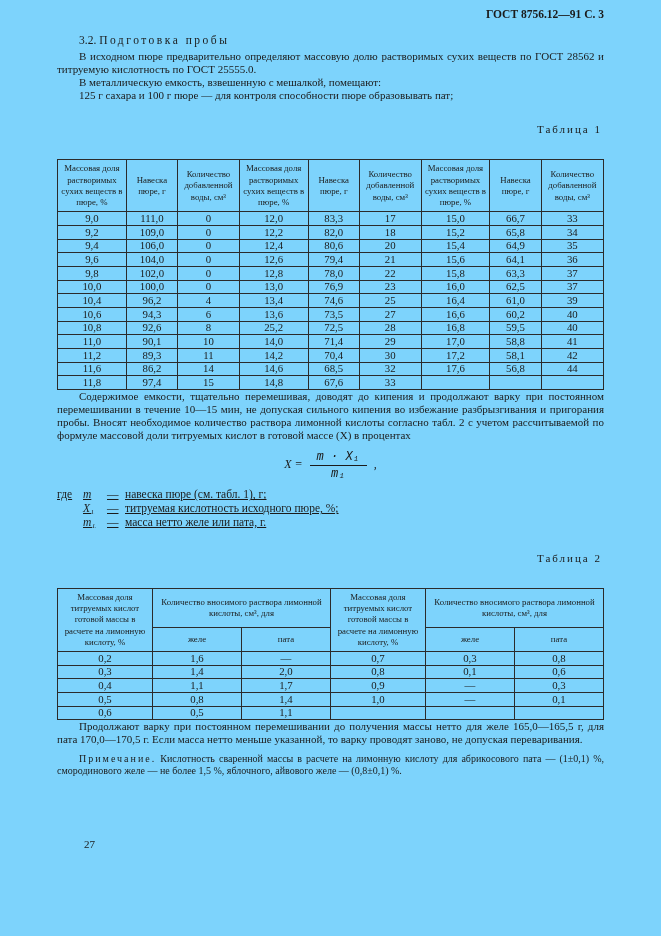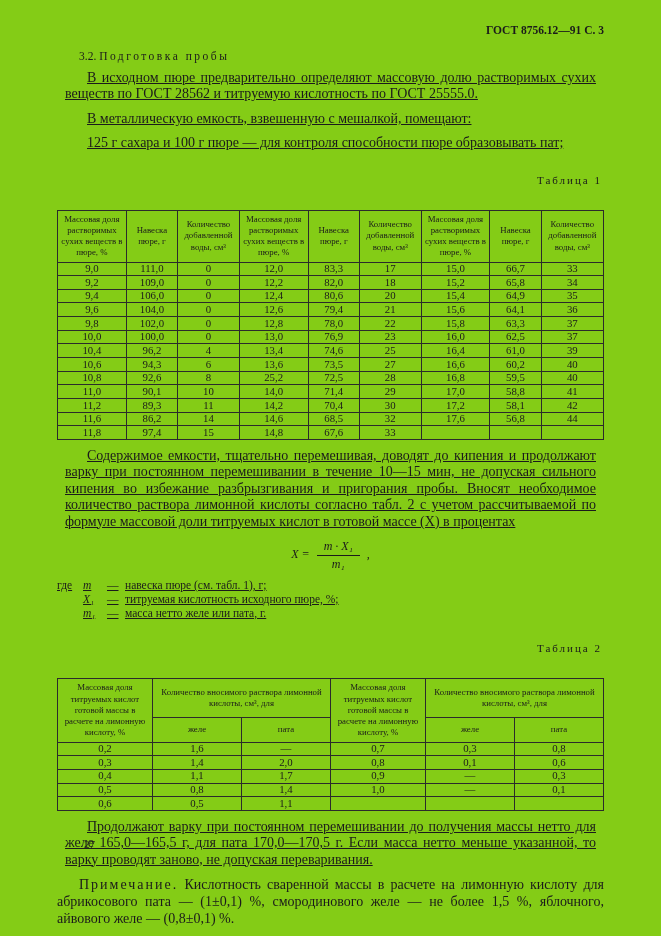--- a/index.html
+++ b/index.html
@@ -1,43 +1,43 @@
 <!DOCTYPE html>
 <html><head>
 <meta charset="utf-8">
 <style>
   * { box-sizing: border-box; }
   html, body { margin: 0; padding: 0; background: #ffffff; }
   .page {
-    width: 661px; height: 936px; margin: 0 auto; background: #84cc16;
+    width: 661px; height: 936px; margin: 0 auto; background: #7dd3fc;
     font-family: "Liberation Serif", "DejaVu Serif", serif;
     color: #1b1b1b; position: relative; overflow: hidden;
-    padding: 24px 57px 0 57px;
+    padding: 8px 57px 0 57px;
   }
   .doc-header { text-align: right; font-weight: bold; font-size: 11.5px; margin-bottom: 14px; }
   .heading { font-size: 11.5px; margin: 0 0 4px 0; text-indent: 22px; }
   .ls { letter-spacing: 2.5px; margin-top: 41px; }
   .ls-sm { letter-spacing: 2px; }
-  p.body-text { font-size: 14px; line-height: 1.17; text-align: justify; text-indent: 22px; margin: 8px; text-decoration: underline; }
+  p.body-text { font-size: 11px; line-height: 1.17; text-align: justify; text-indent: 22px; margin: 0; }
   .mt6 { margin-top: 6px; }
   .table-caption { text-align: right; font-size: 11px; letter-spacing: 2px; margin: 22px 2px 3px 0; }
   table { width: 100%; border-collapse: collapse; table-layout: fixed; margin-top: 24px; }
   th, td { border: 1px solid #2b2b2b; }
   thead th { font-weight: normal; font-size: 8.8px; line-height: 1.28; padding: 3px 3px; text-align: center; vertical-align: middle; }
   tbody td { font-size: 10.8px; line-height: 1.08; padding: 0.5px 2px; text-align: center; vertical-align: middle; height: 12px; }
   .formula-row { text-align: center; font-size: 12px; font-style: italic; margin: 9px 0 7px 0; }
-  .frac { display: inline-block; vertical-align: middle; text-align: center; margin: 0 4px; }
+  .frac { display: inline-block; vertical-align: middle; text-align: center; margin: 0 4px; font-family: Liberation Mono, monospace; }
   .frac .num { display: block; border-bottom: 1px solid #1b1b1b; padding: 0 7px 1px 7px; }
   .frac .den { display: block; padding-top: 1px; }
   .defs { font-size: 11.5px; line-height: 1.2; margin: 2px 0 0 0; text-decoration: underline; }
   .def-row { display: flex; }
   .def-lead { width: 26px; }
   .def-var { width: 24px; font-style: italic; }
   .def-dash { width: 18px; }
-  .note { font-size: 14px; line-height: 1.22; text-align: justify; text-indent: 22px; margin: 7px 0 0 0; }
+  .note { font-size: 10px; line-height: 1.22; text-align: justify; text-indent: 22px; margin: 7px 0 0 0; }
   .page-number { position: absolute; left: 84px; top: 838px; font-size: 11px; }
 </style>
 </head>
 <body>
 
 <div class="page">
 
   <div class="doc-header">
     <span>ГОСТ 8756.12—91 С. 3</span>
   </div>

